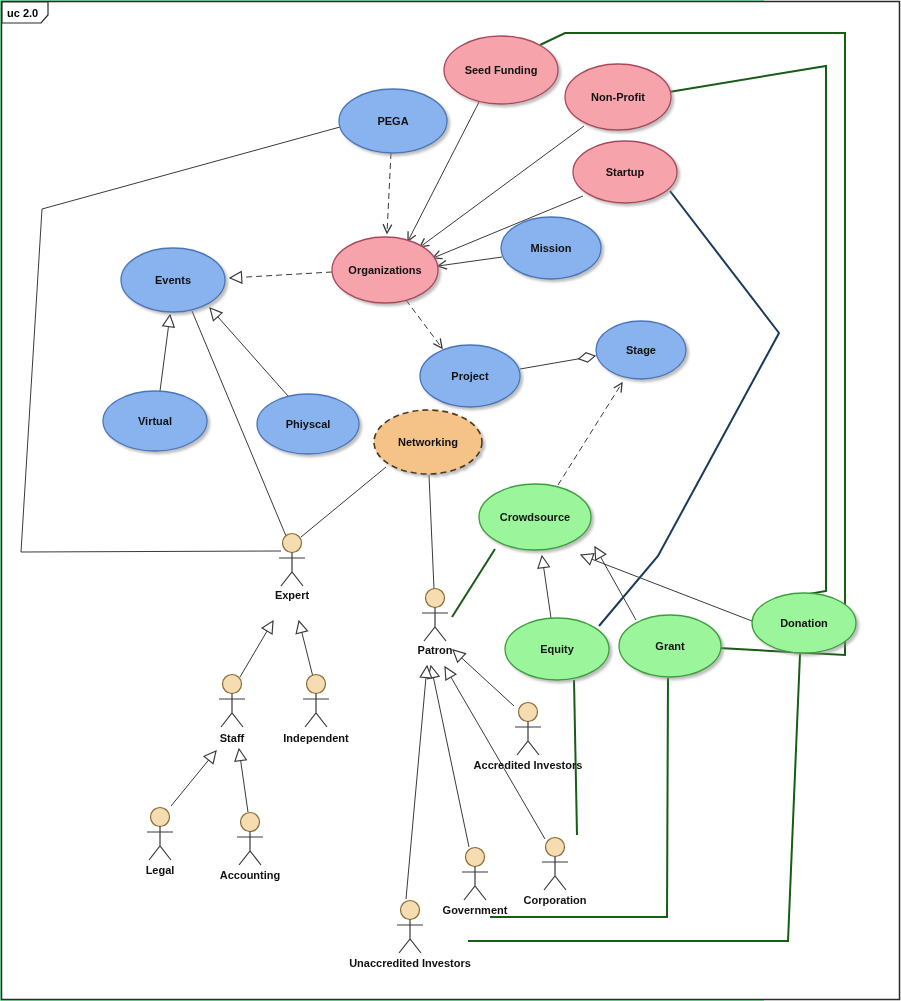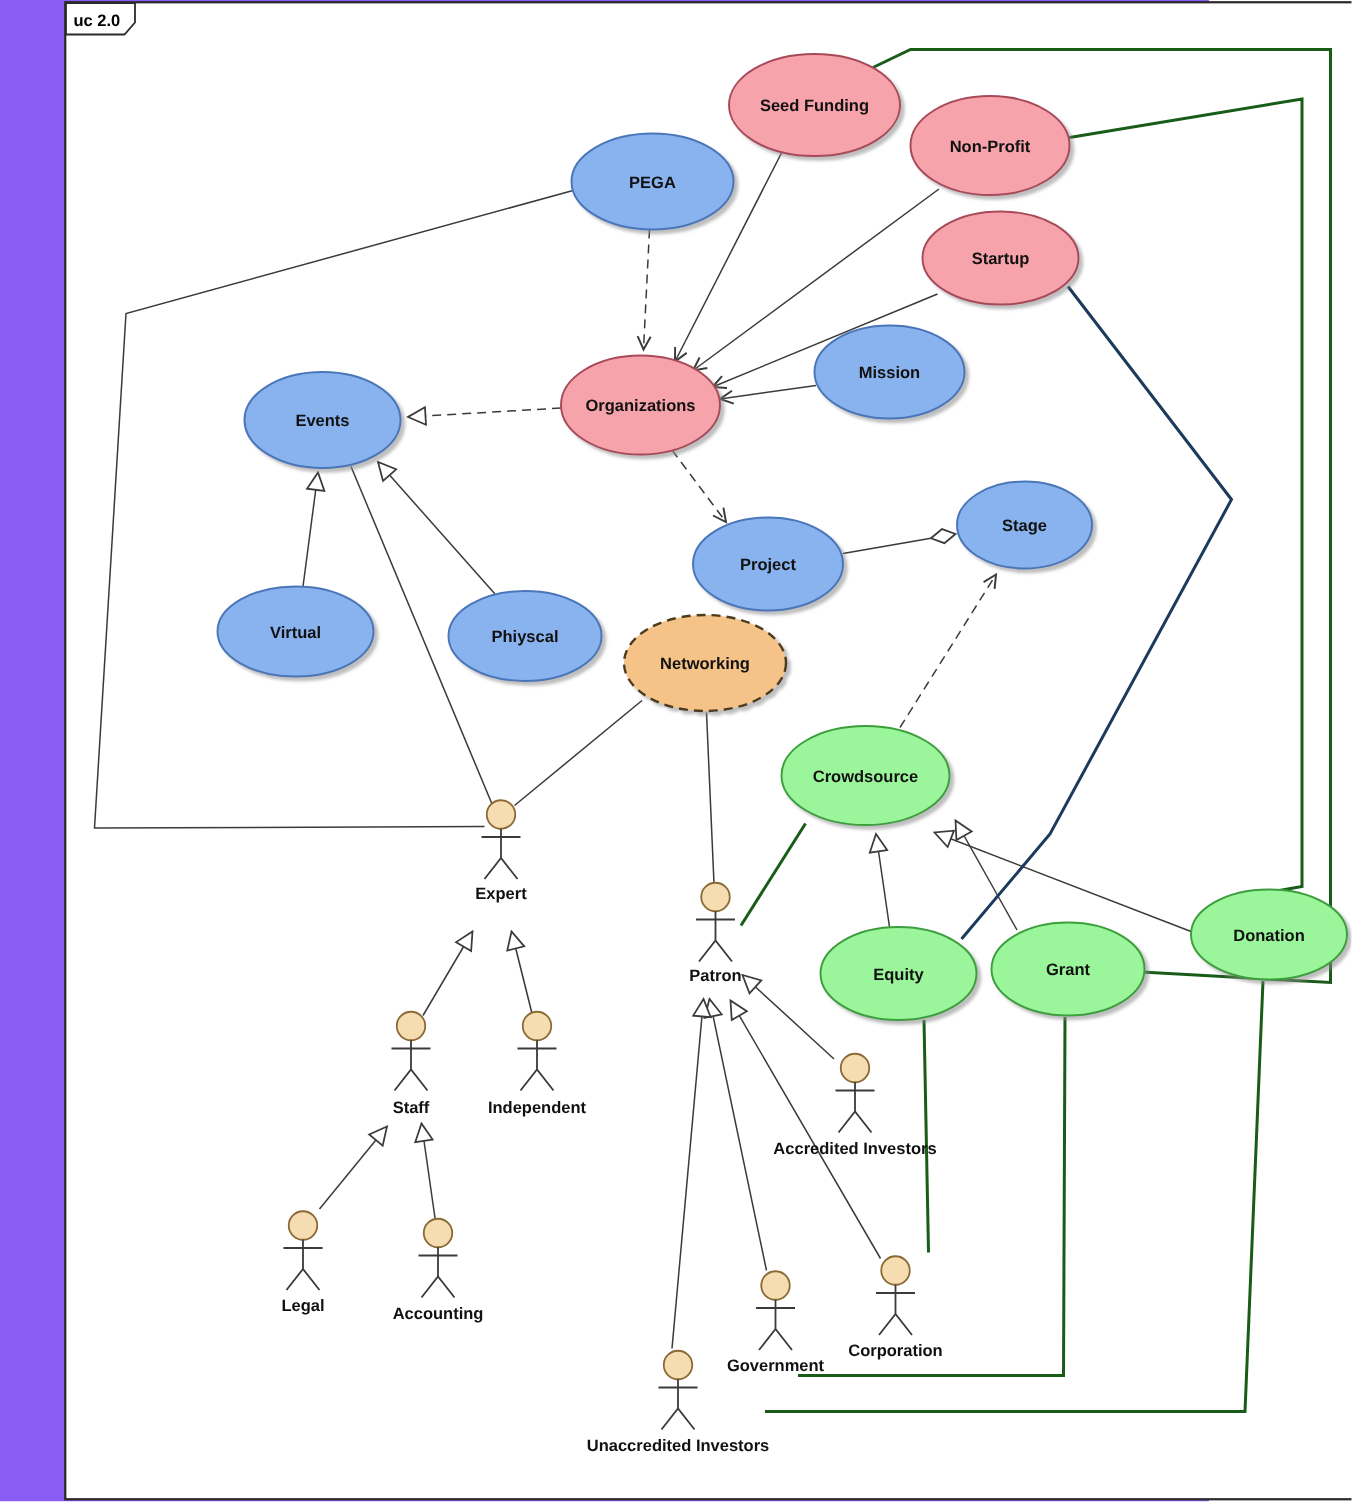--- a/index.html
+++ b/index.html
@@ -1,16 +1,16 @@
 <!DOCTYPE html>
 <html><head>
 <meta charset="utf-8">
 <style>
   html,body{margin:0;padding:0;background:#ffffff;}
-  .canvas{width:764px;height:1001px;position:relative;font-family:"Liberation Sans",sans-serif;background:#8b5cf6;padding-left:42px;}
+  .canvas{width:764px;height:1001px;position:relative;font-family:"Liberation Sans",sans-serif;background:#86efac;}
   svg{display:block;}
   .lbl{font-family:"Liberation Sans",sans-serif;font-size:11px;font-weight:bold;fill:#111;}
   .frame-lbl{font-family:"Liberation Sans",sans-serif;font-size:11px;font-weight:bold;fill:#000;}
   .edge{stroke:#3a3a3a;stroke-width:1;fill:none;}
   .dashed{stroke-dasharray:6 4;}
   .edge-green{stroke-width:2;fill:none;}
   .edge-navy{stroke-width:2;fill:none;}
   .uc{stroke-width:1.3;}
   .uc-dashed{stroke-width:1.6;stroke-dasharray:6 4;}
   .actor-line{stroke:#3a3a3a;stroke-width:1.2;fill:none;}

